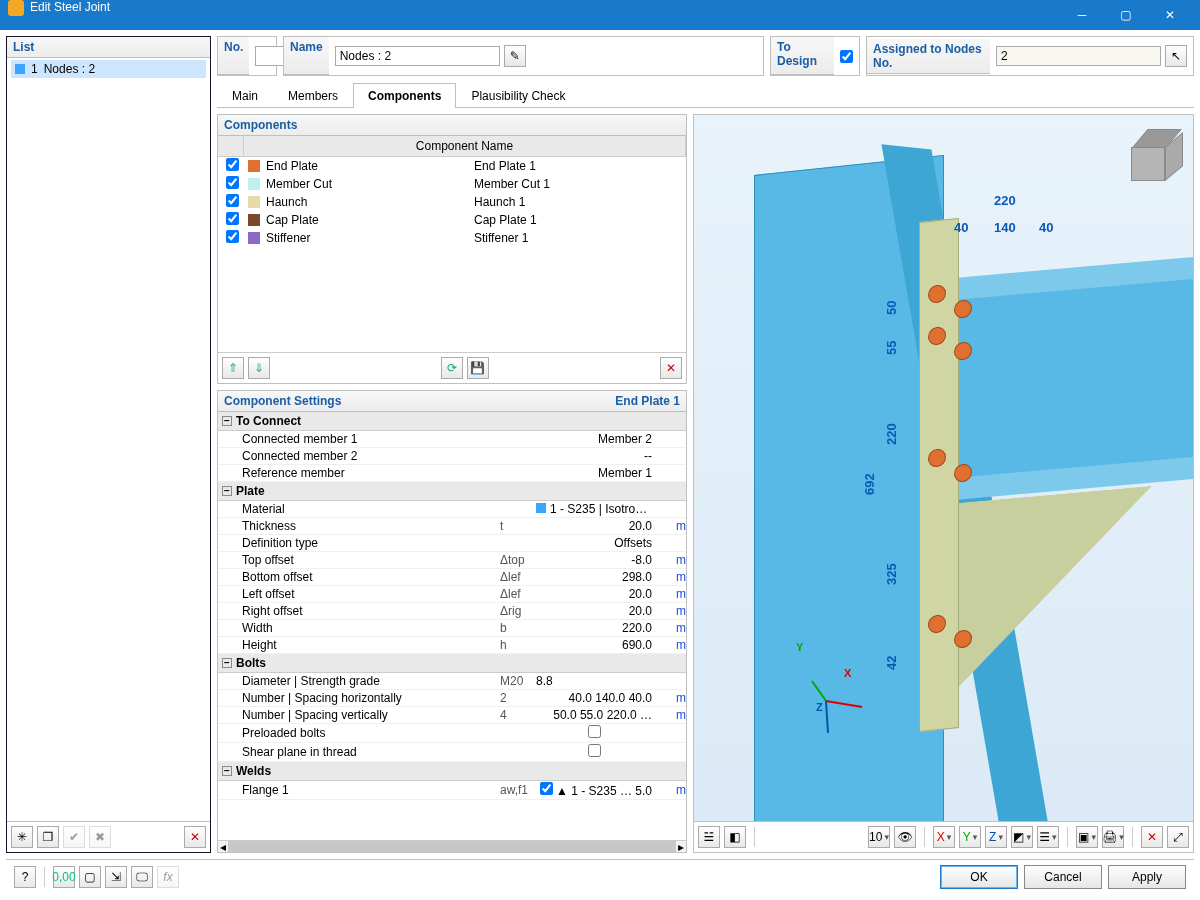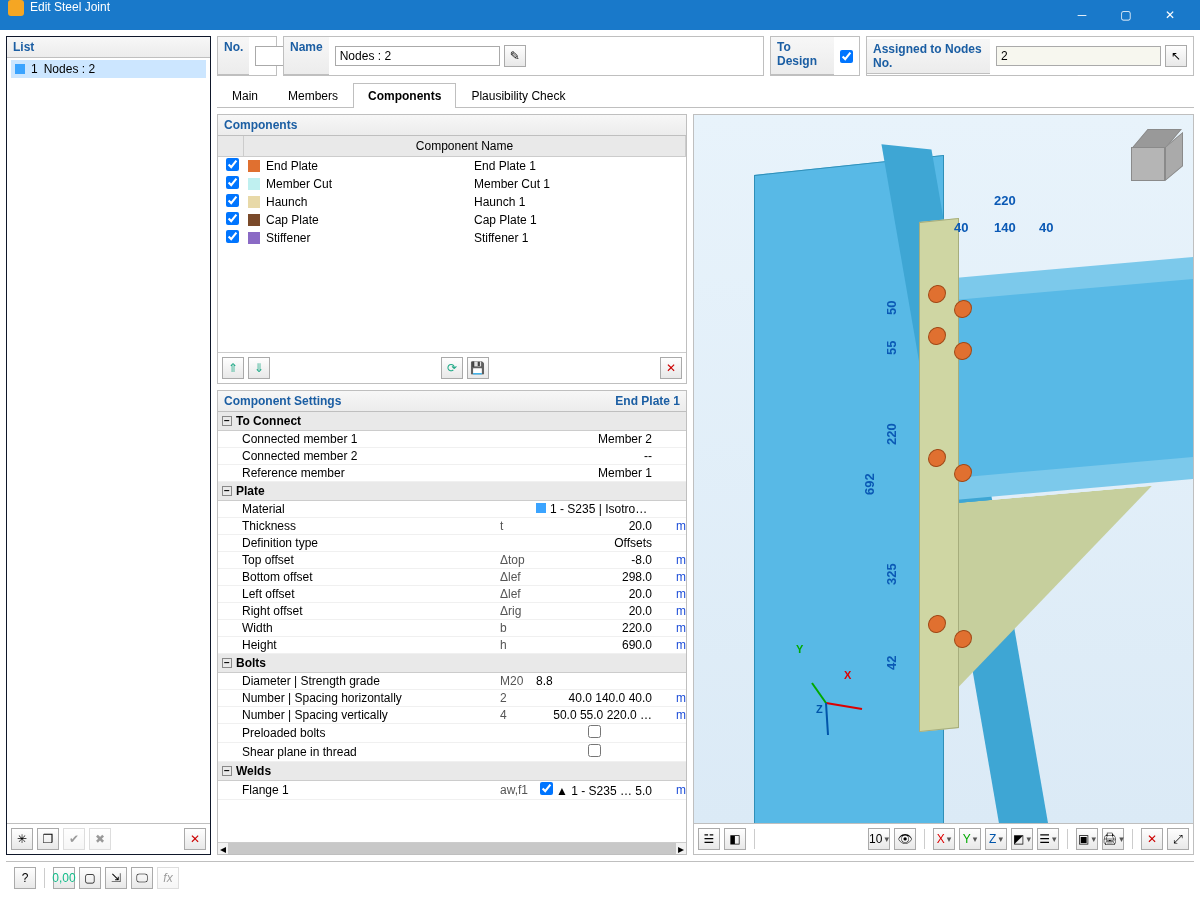--- a/index.html
+++ b/index.html
@@ -495,14 +495,19 @@
       </div>
     <div class="iconbtn">
         <span>⇲</span>
       </div>
     <div class="iconbtn">
         <span>🖵</span>
       </div>
     <div class="iconbtn" style="opacity:.4">
         <i>fx</i>
       </div>
+    <div class="right">
+      <button class="btn primary">OK</button>
+      <button class="btn">Cancel</button>
+      <button class="btn">Apply</button>
+    </div>
   </div>
 </div>
 
 </body></html>

